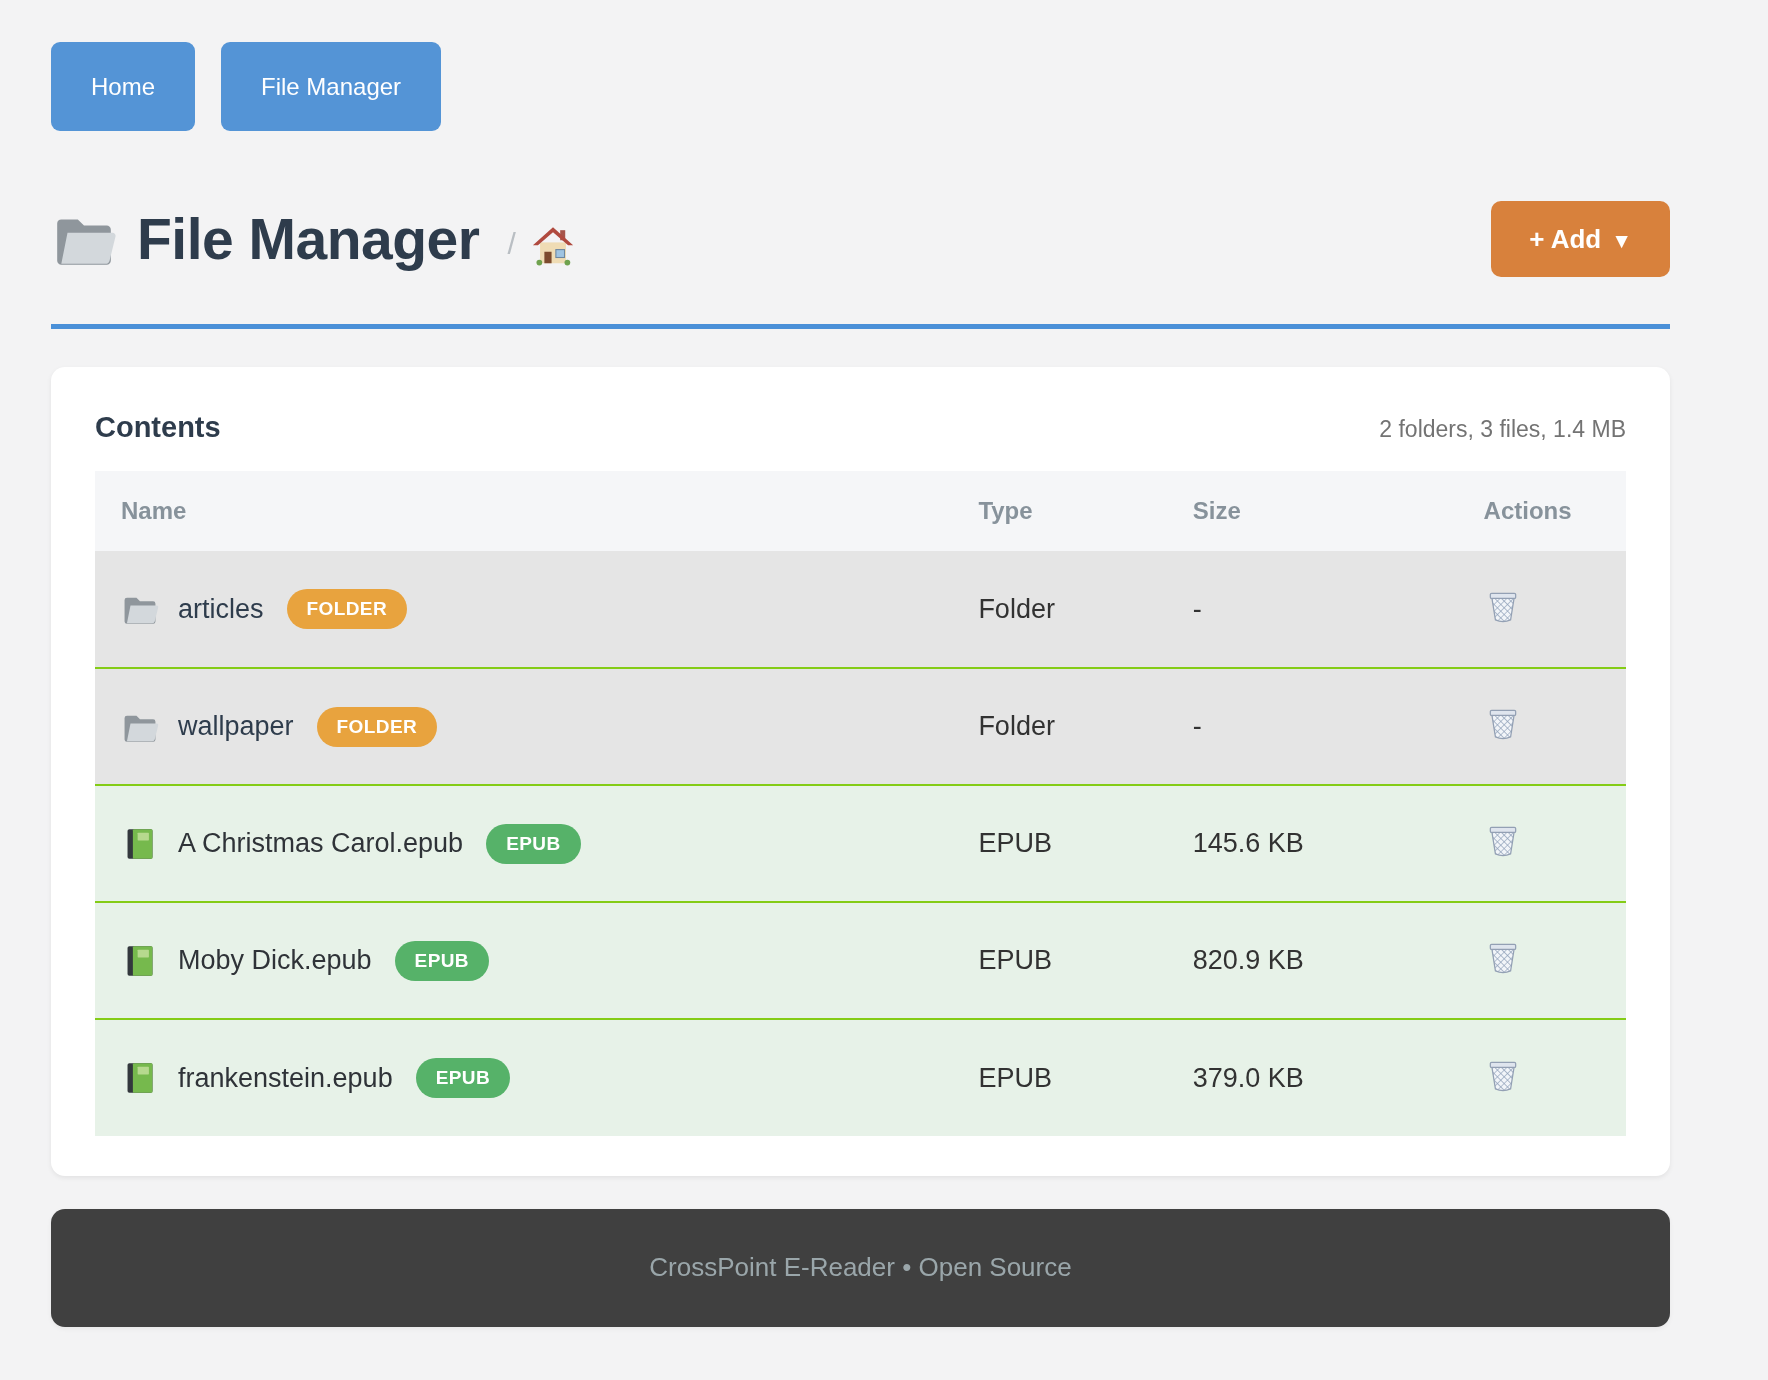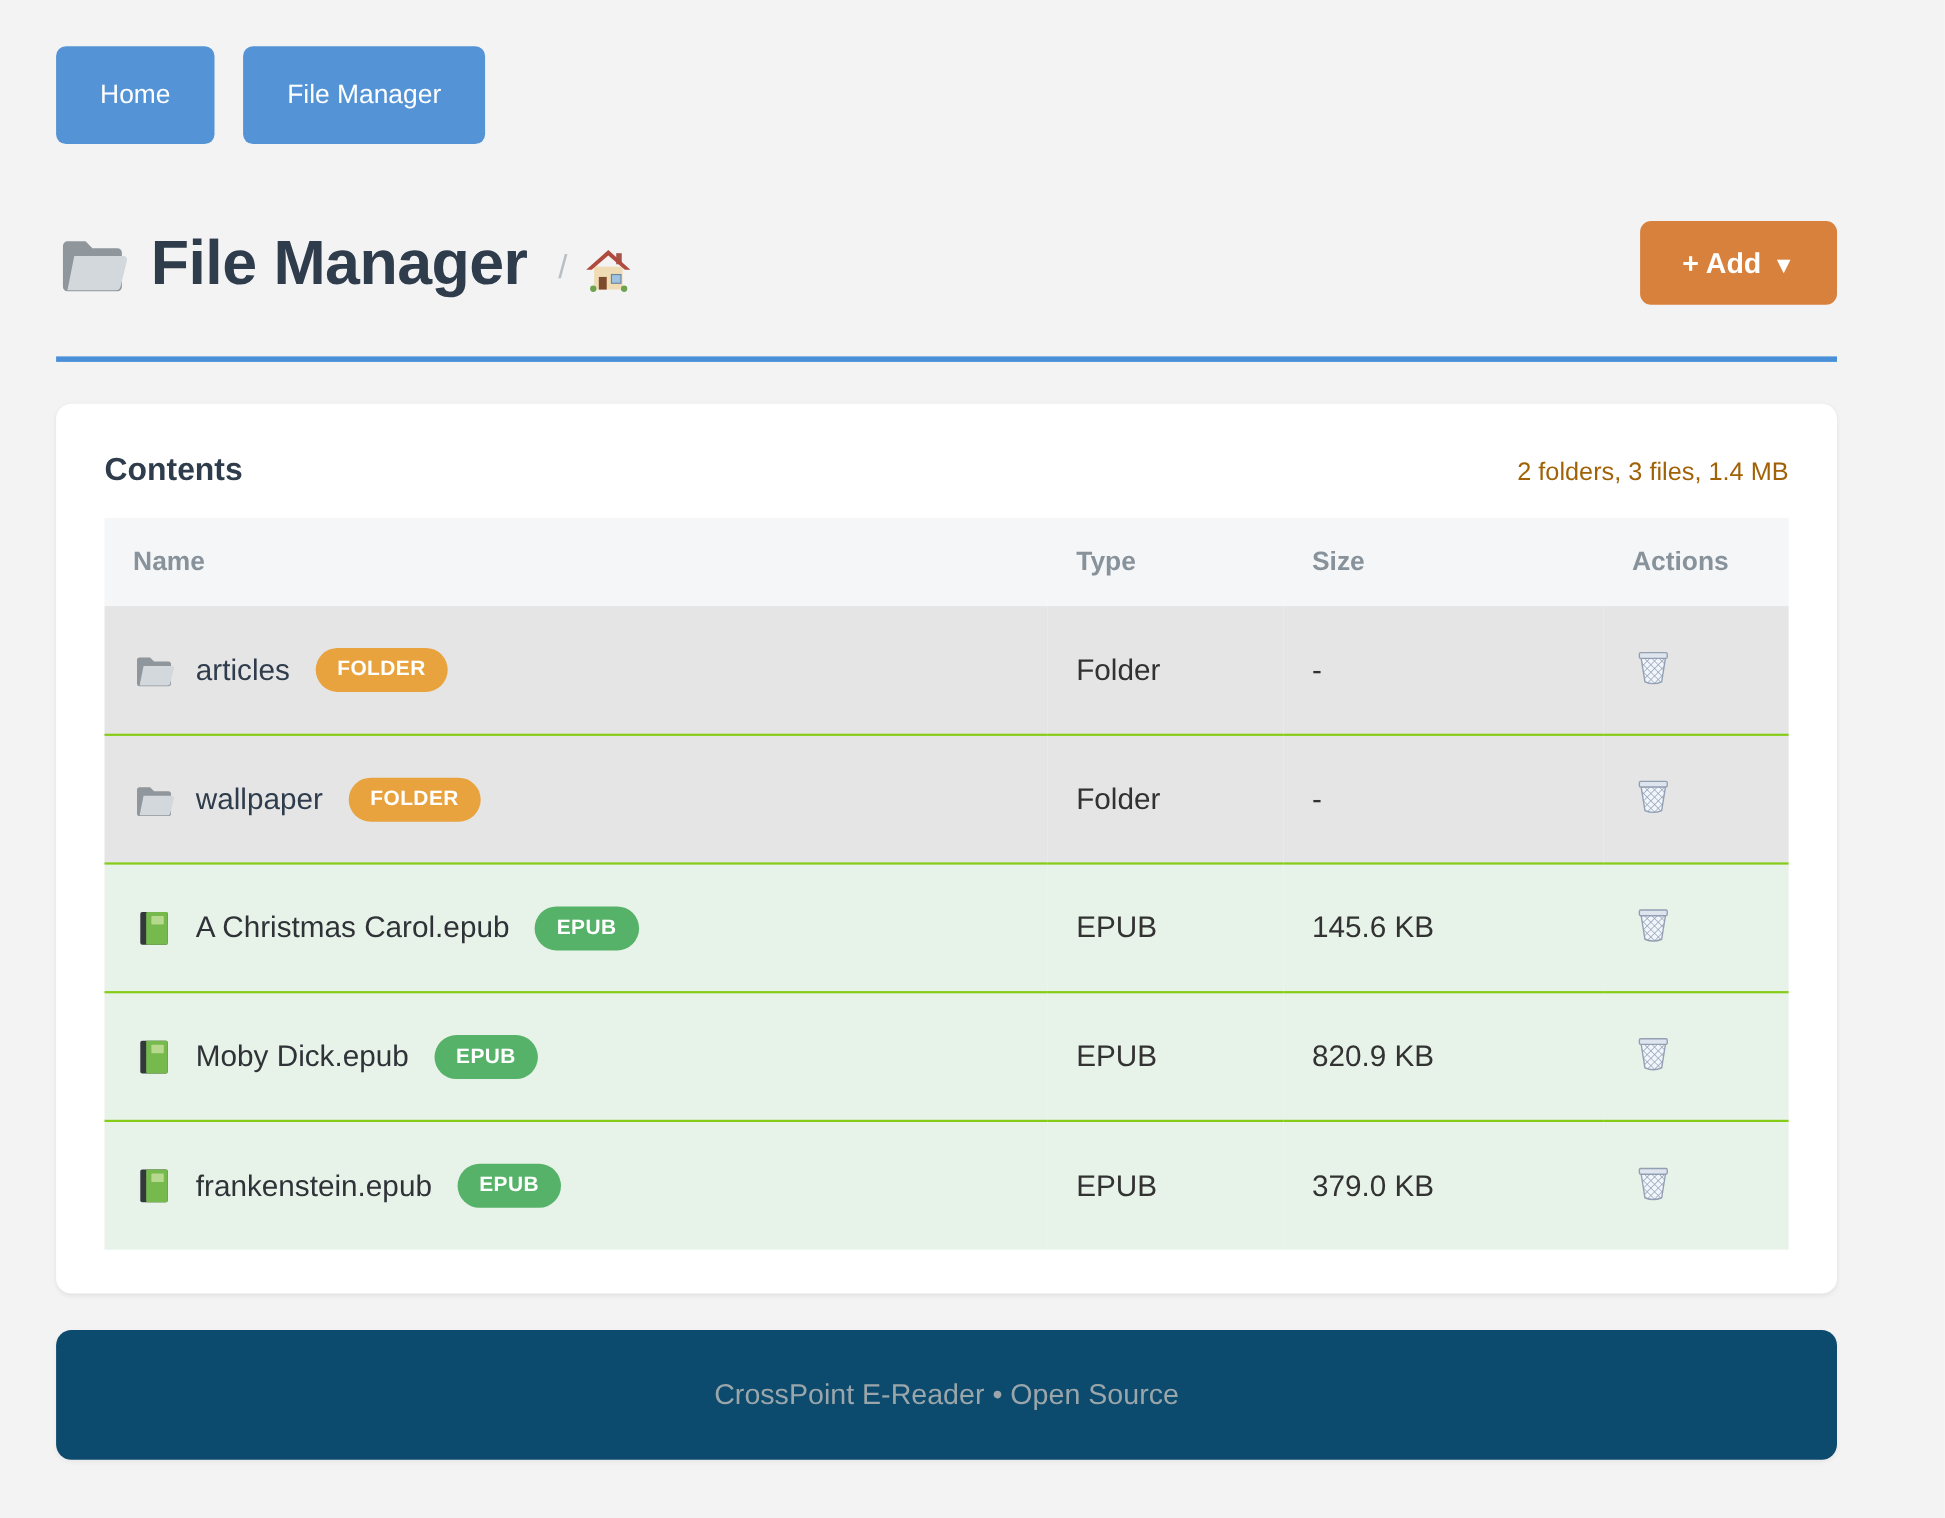--- a/index.html
+++ b/index.html
@@ -38,21 +38,21 @@
   .divider { height:5px; background:#4a90d8; border:none; margin-top:47px; }
 
   
   .card {
     background:#ffffff; border-radius:14px; margin-top:38px;
     box-shadow:0 2px 5px rgba(0,0,0,0.07);
     padding:44px 44px 40px 44px;
   }
   .card-head { display:flex; align-items:baseline; justify-content:space-between; }
   .card-title { font-size:29px; font-weight:700; color:#2e3c4c; }
-  .card-summary { font-size:23px; color:#a16207; }
+  .card-summary { font-size:23px; color:#737373; }
 
   table { width:100%; border-collapse:collapse; margin-top:27px; table-layout:fixed; }
   col.c-name { width:56%; } col.c-type { width:14%; }
   col.c-size { width:19%; } col.c-actions { width:11%; }
   thead th {
     background:#f5f6f8; color:#87929b; font-size:24px; font-weight:700;
     text-align:left; height:80px; padding-left:26px;
   }
   tbody tr { height:117px; }
   tbody tr + tr { border-top:2px solid #84cc16; }
@@ -72,21 +72,21 @@
     padding:9px 20px; border-radius:999px; margin-left:4px; white-space:nowrap;
   }
   .row.folder .badge { background:#e8a33e; }
   .row.epub .badge { background:#56b269; }
 
   .trash-btn { background:none; border:none; cursor:pointer; padding:0; }
   .trash-btn svg { width:46px; height:46px; display:block; }
 
   
   .footer-card {
-    background:#0c4a6e; border-radius:14px; margin-top:33px;
+    background:#404040; border-radius:14px; margin-top:33px;
     text-align:center; padding:43px 0 44px 0;
     box-shadow:0 2px 5px rgba(0,0,0,0.05);
   }
   .footer-text { font-size:26px; color:#9aa6aa; }
   .hidden-defs { position:absolute; width:0; height:0; }
 </style>
 </head>
 <body>
 
 <svg class="hidden-defs" aria-hidden="true">

